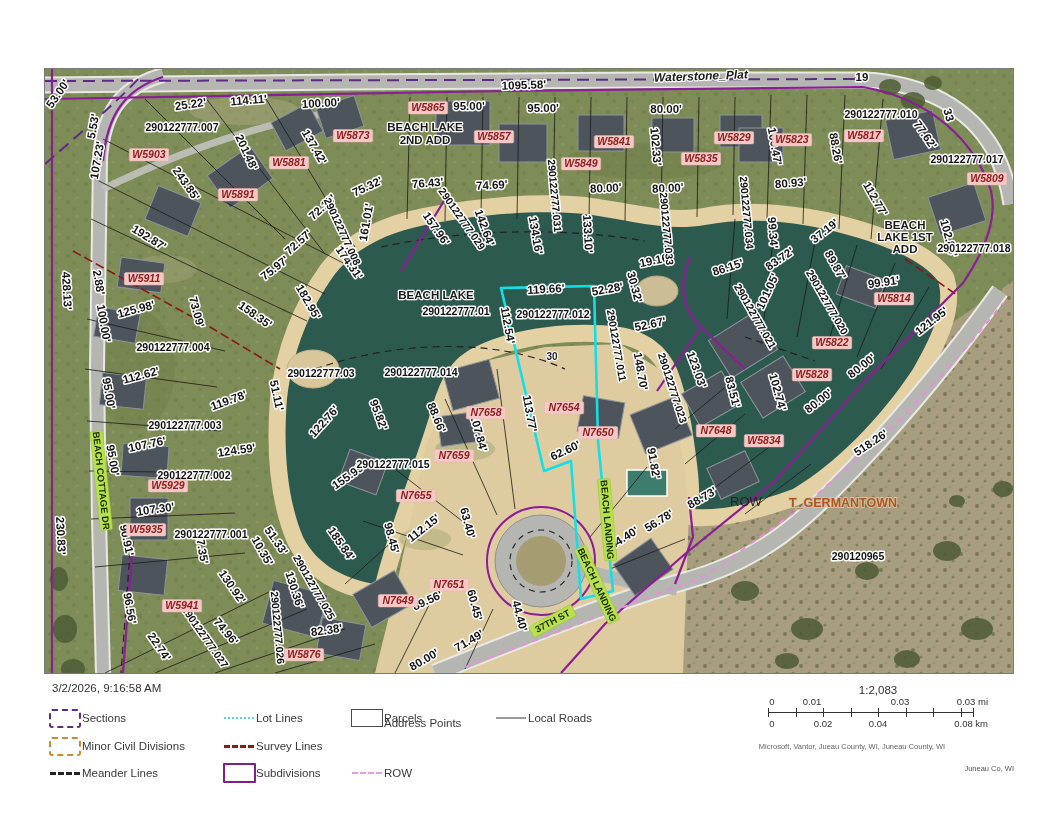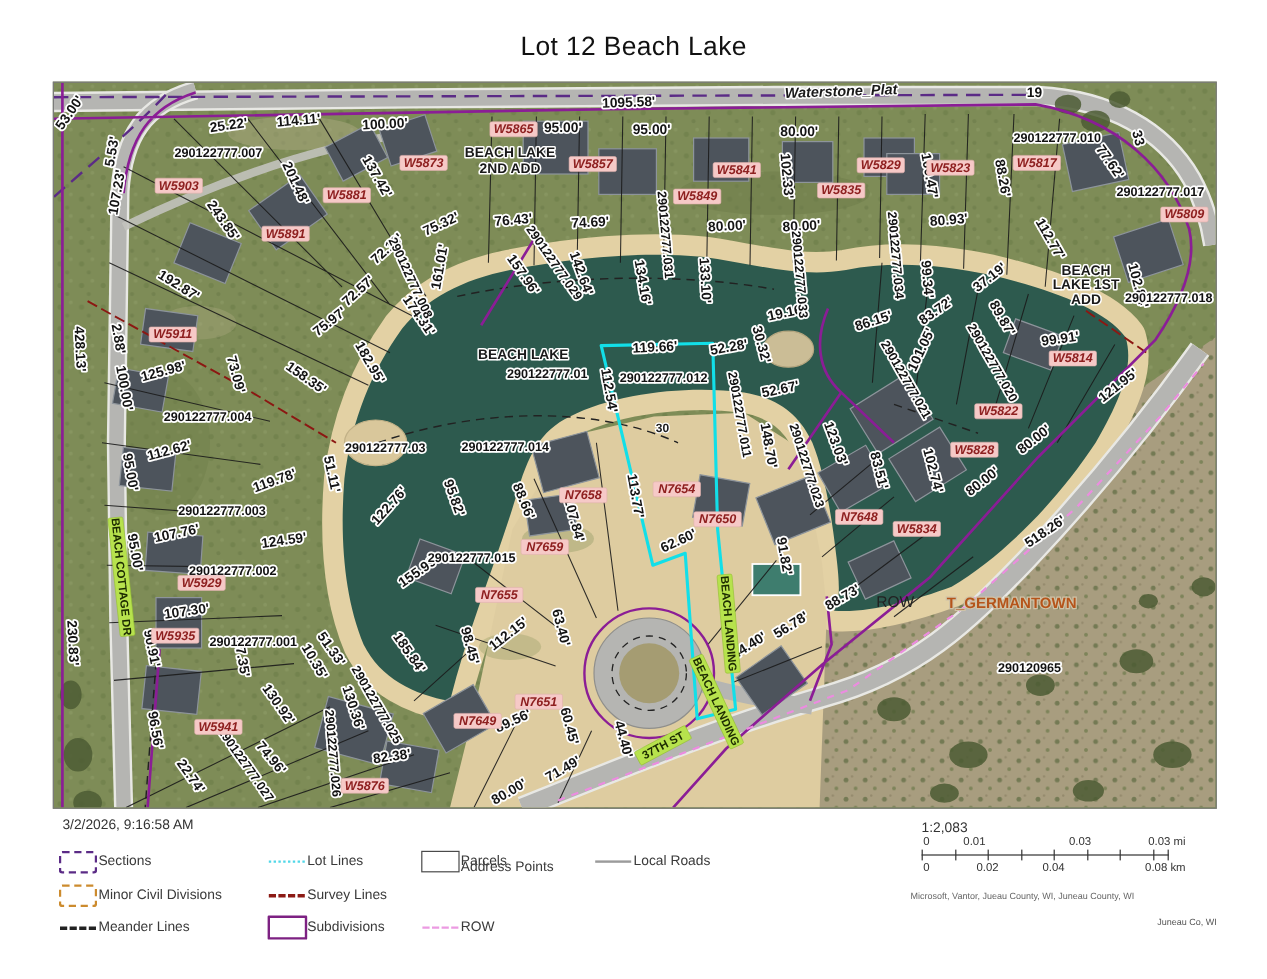--- a/index.html
+++ b/index.html
@@ -39,36 +39,35 @@
   .sw-subdiv{width:29px;height:16px;border:2.5px solid #7d2182;border-radius:1px;}
   .sw-parcel{width:30px;height:16px;border:1.5px solid #4a4a4a;}
   .sw-line{width:30px;height:0;}
   .sw-lot{border-top:2px dotted #52d7e8;}
   .sw-survey{border-top:3px dashed #8c1a14;}
   .sw-meander{border-top:3px dashed #222;}
   .sw-row{border-top:2px dashed #ec9ae2;}
   .sw-lroad{border-top:2px solid #9b9b9b;}
   
   .scalebar{position:absolute;left:768px;top:684px;width:220px;}
-  .sb-ratio{text-align:left;font-size:11.5px;color:#333;}
+  .sb-ratio{text-align:center;font-size:11.5px;color:#333;}
   .sb-row{position:relative;height:11px;font-size:9.5px;color:#333;}
   .sb-row span{position:absolute;transform:translateX(-50%);white-space:nowrap;}
   .sb-row .end{transform:none;right:0;}
   .sb-bar{position:relative;height:9px;margin:1px 0 1px 0;}
   .sb-bar .ln{position:absolute;left:0;right:14px;top:4px;height:1px;background:#333;}
   .sb-bar i{position:absolute;top:0;width:1px;height:9px;background:#333;}
   .sb-credit{position:absolute;left:-46px;top:58px;width:260px;font-size:7.5px;color:#666;
     text-align:center;white-space:nowrap;}
   .attr-corner{position:absolute;right:42px;font-size:7.5px;color:#555;white-space:nowrap;}
 </style>
 </head>
 <body>
 
 <div class="page">
-  <div class="title">Lot 12 Beach Lake</div>
 
   <div class="map-frame">
     <svg width="968" height="604" viewBox="0 0 968 604">
       <defs>
         <pattern id="scrubDots" width="16" height="16" patternUnits="userSpaceOnUse">
           <rect width="16" height="16" fill="#a89d7f"></rect>
           <circle cx="4" cy="5" r="2" fill="#5e6b42" opacity=".7"></circle>
           <circle cx="12" cy="12" r="1.6" fill="#6b7a4a" opacity=".7"></circle>
           <circle cx="9" cy="2" r="1" fill="#93896c"></circle>
         </pattern>

